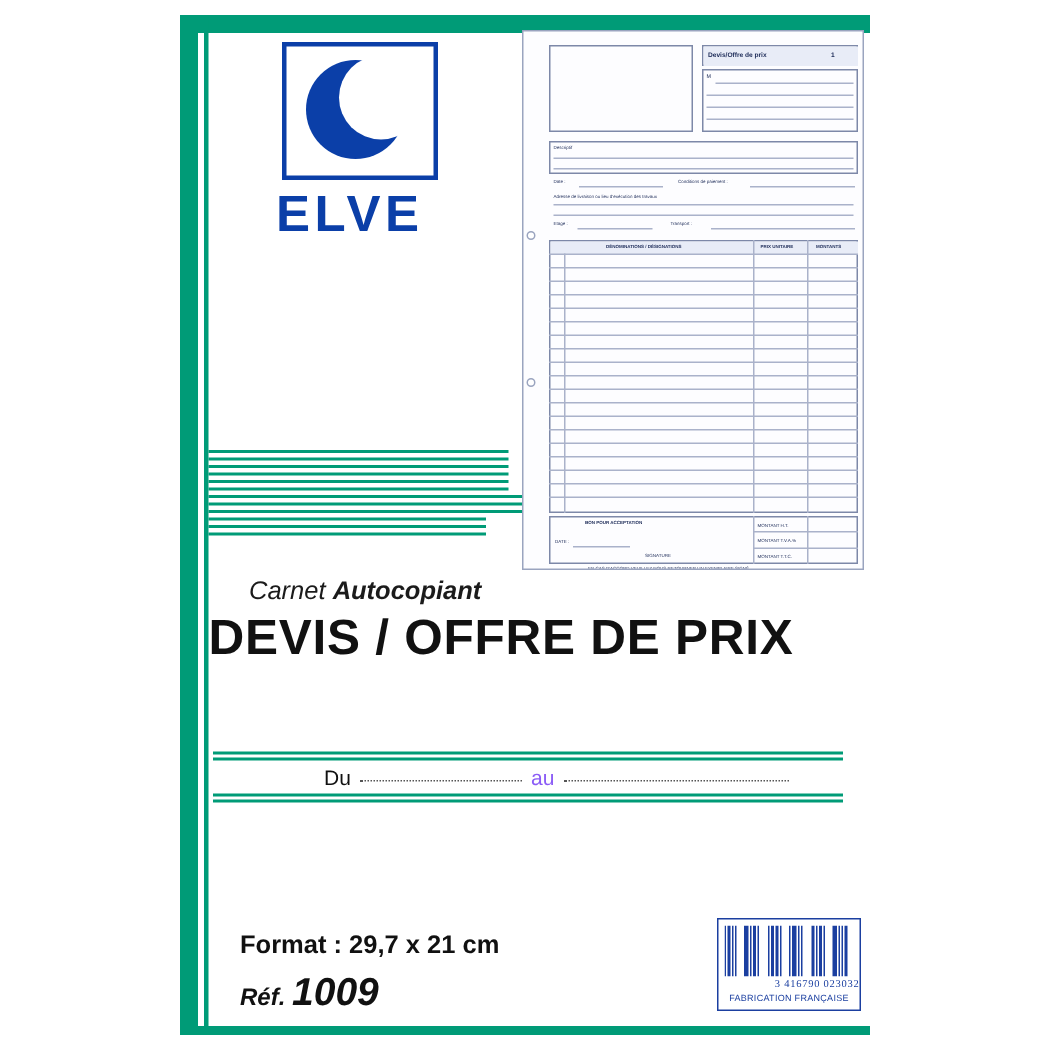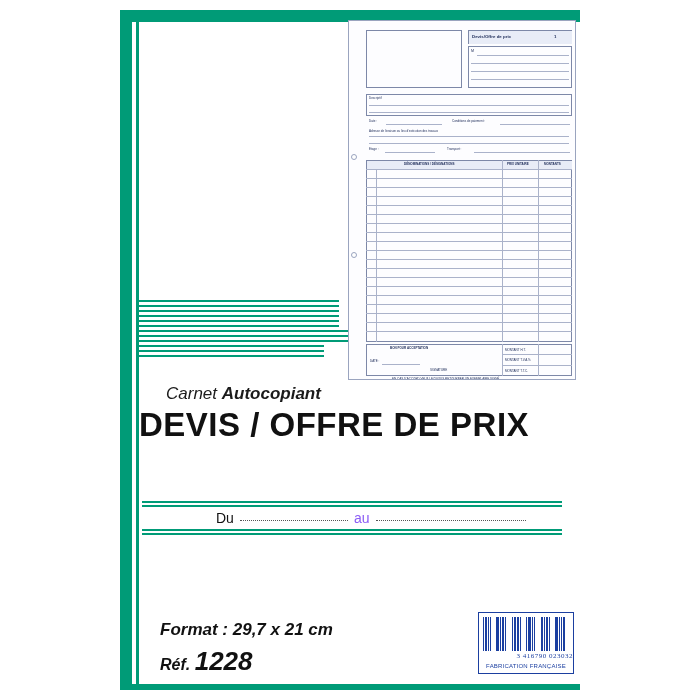--- a/index.html
+++ b/index.html
@@ -214,21 +214,20 @@
     width: 150px;
     border-bottom: 1px dotted #555;
   }
 
   
   .format-line {
     position: absolute;
     left: 160px;
     top: 620px;
     font-size: 17px;
-    font-style: italic;
     font-weight: bold;
     color: #111;
   }
   .ref-line {
     position: absolute;
     left: 160px;
     top: 646px;
     font-size: 16px;
     font-style: italic;
     font-weight: bold;
@@ -344,20 +343,26 @@
 <body>
 
 <div id="page">
 
   <div class="cover"></div>
   <div class="top-band"></div>
   <div class="left-band"></div>
   <div class="left-band-inner"></div>
   <div class="bottom-band"></div>
 
+  <div class="logo-block">
+    <div class="logo-square"></div>
+    <div class="logo-c"></div>
+    <div class="logo-c-cut"></div>
+    <div class="logo-text">ELVE</div>
+  </div>
 
   <div class="stripes">
     <div class="s" style="top:0px;"></div>
     <div class="s" style="top:5px;"></div>
     <div class="s" style="top:10px;"></div>
     <div class="s" style="top:15px;"></div>
     <div class="s" style="top:20px;"></div>
     <div class="s" style="top:25px;"></div>
     <div class="s" style="top:30px; width:260px;"></div>
     <div class="s" style="top:35px; width:260px;"></div>
@@ -376,21 +381,21 @@
     <div class="hline l2"></div>
     <div class="hline l3"></div>
     <div class="hline l4"></div>
     <div class="dutext">Du</div>
     <div class="dots1"></div>
     <div class="autext">au</div>
     <div class="dots2"></div>
   </div>
 
   <div class="format-line">Format : 29,7 x 21 cm</div>
-  <div class="ref-line"><span>Réf. </span><span class="num">1228</span></div>
+  <div class="ref-line"><span>Réf. </span><span class="num">1009</span></div>
 
   <div class="barcode-box">
     <div class="barcode-bars">
       <i style="width:1px"></i><i style="width:2px"></i><i style="width:1px"></i><i style="width:1px"></i>
       <i style="width:3px"></i><i style="width:1px"></i><i style="width:2px"></i><i style="width:1px"></i>
       <i style="width:1px"></i><i style="width:2px"></i><i style="width:2px"></i><i style="width:1px"></i>
       <i style="width:1px"></i><i style="width:3px"></i><i style="width:1px"></i><i style="width:1px"></i>
       <i style="width:2px"></i><i style="width:1px"></i><i style="width:2px"></i><i style="width:1px"></i>
       <i style="width:3px"></i><i style="width:1px"></i><i style="width:1px"></i><i style="width:2px"></i>
       

